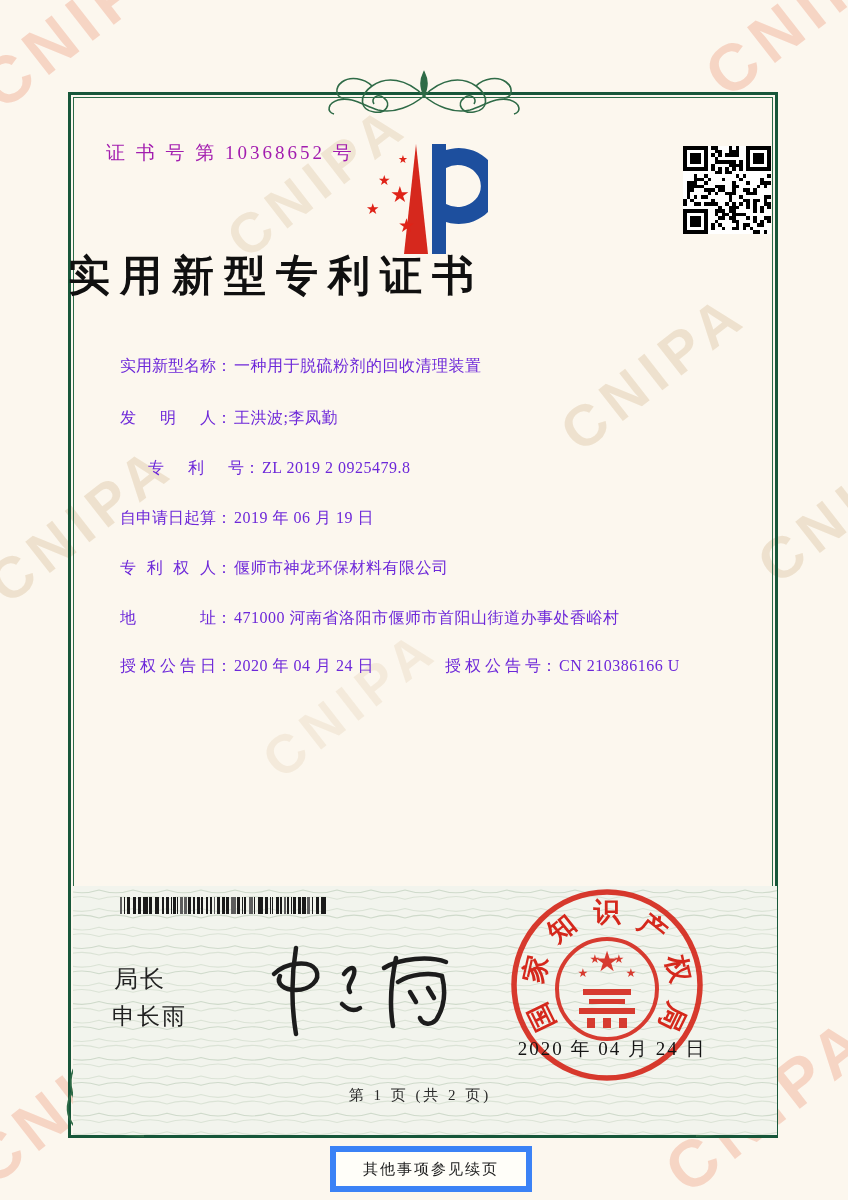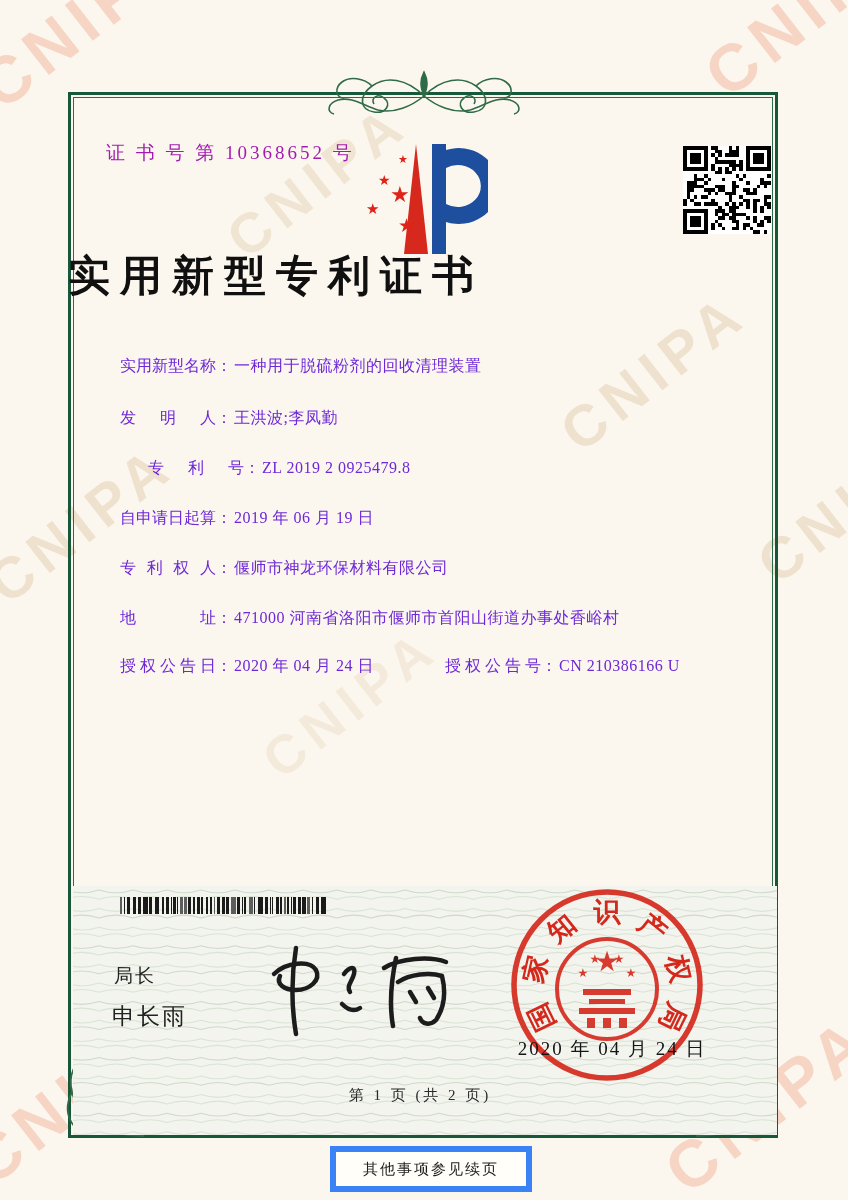--- a/index.html
+++ b/index.html
@@ -28,21 +28,21 @@
   .pair2{margin-left:71px;}
   
   .body-text{position:absolute;left:118px;top:698px;width:612px;font-size:17px;line-height:1.78;
              text-align:justify;color:#1d1d1d;}
   .body-text p{margin:0;text-indent:2em;}
   
   .waveband{position:absolute;left:73px;top:886px;width:704px;height:249px;background:#f2f4ed;overflow:hidden;}
   
   .barcode{position:absolute;left:120px;top:897px;width:212px;height:17px;}
   
-  .sig-title{position:absolute;left:114px;top:963px;font-size:19px;letter-spacing:2px;}
+  .sig-title{position:absolute;left:114px;top:963px;font-size:24px;letter-spacing:2px;}
   .sig-name{position:absolute;left:112px;top:1001px;font-size:23px;letter-spacing:2px;}
   .sig-script{position:absolute;left:238px;top:938px;}
   
   .seal{position:absolute;left:507px;top:885px;width:200px;height:200px;}
   .seal-date{position:absolute;left:512px;top:1036px;width:200px;text-align:center;
              font-size:19px;letter-spacing:2px;color:#141414;}
   
   .page-num{position:absolute;left:68px;top:1086px;width:704px;text-align:center;
             font-size:15px;letter-spacing:3px;color:#2a2a2a;}
   .note-box{position:absolute;left:330px;top:1146px;width:190px;height:34px;background:#fffef9;

